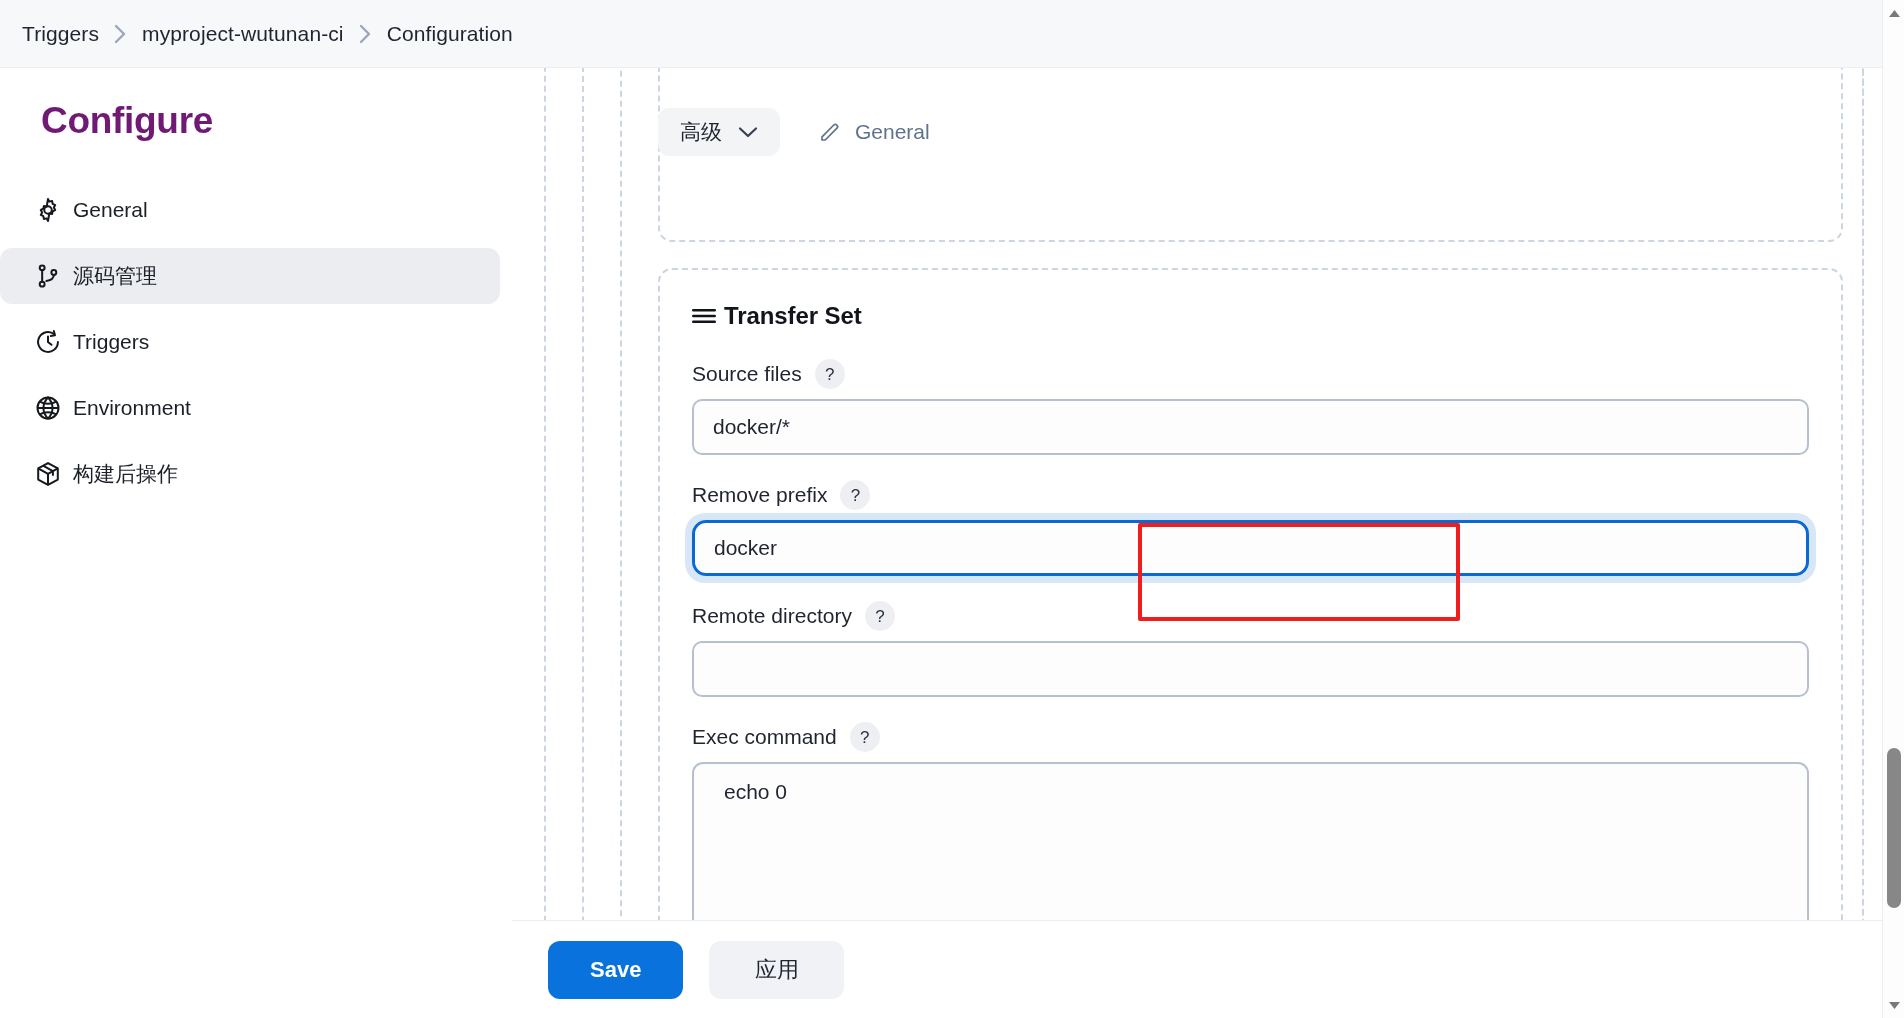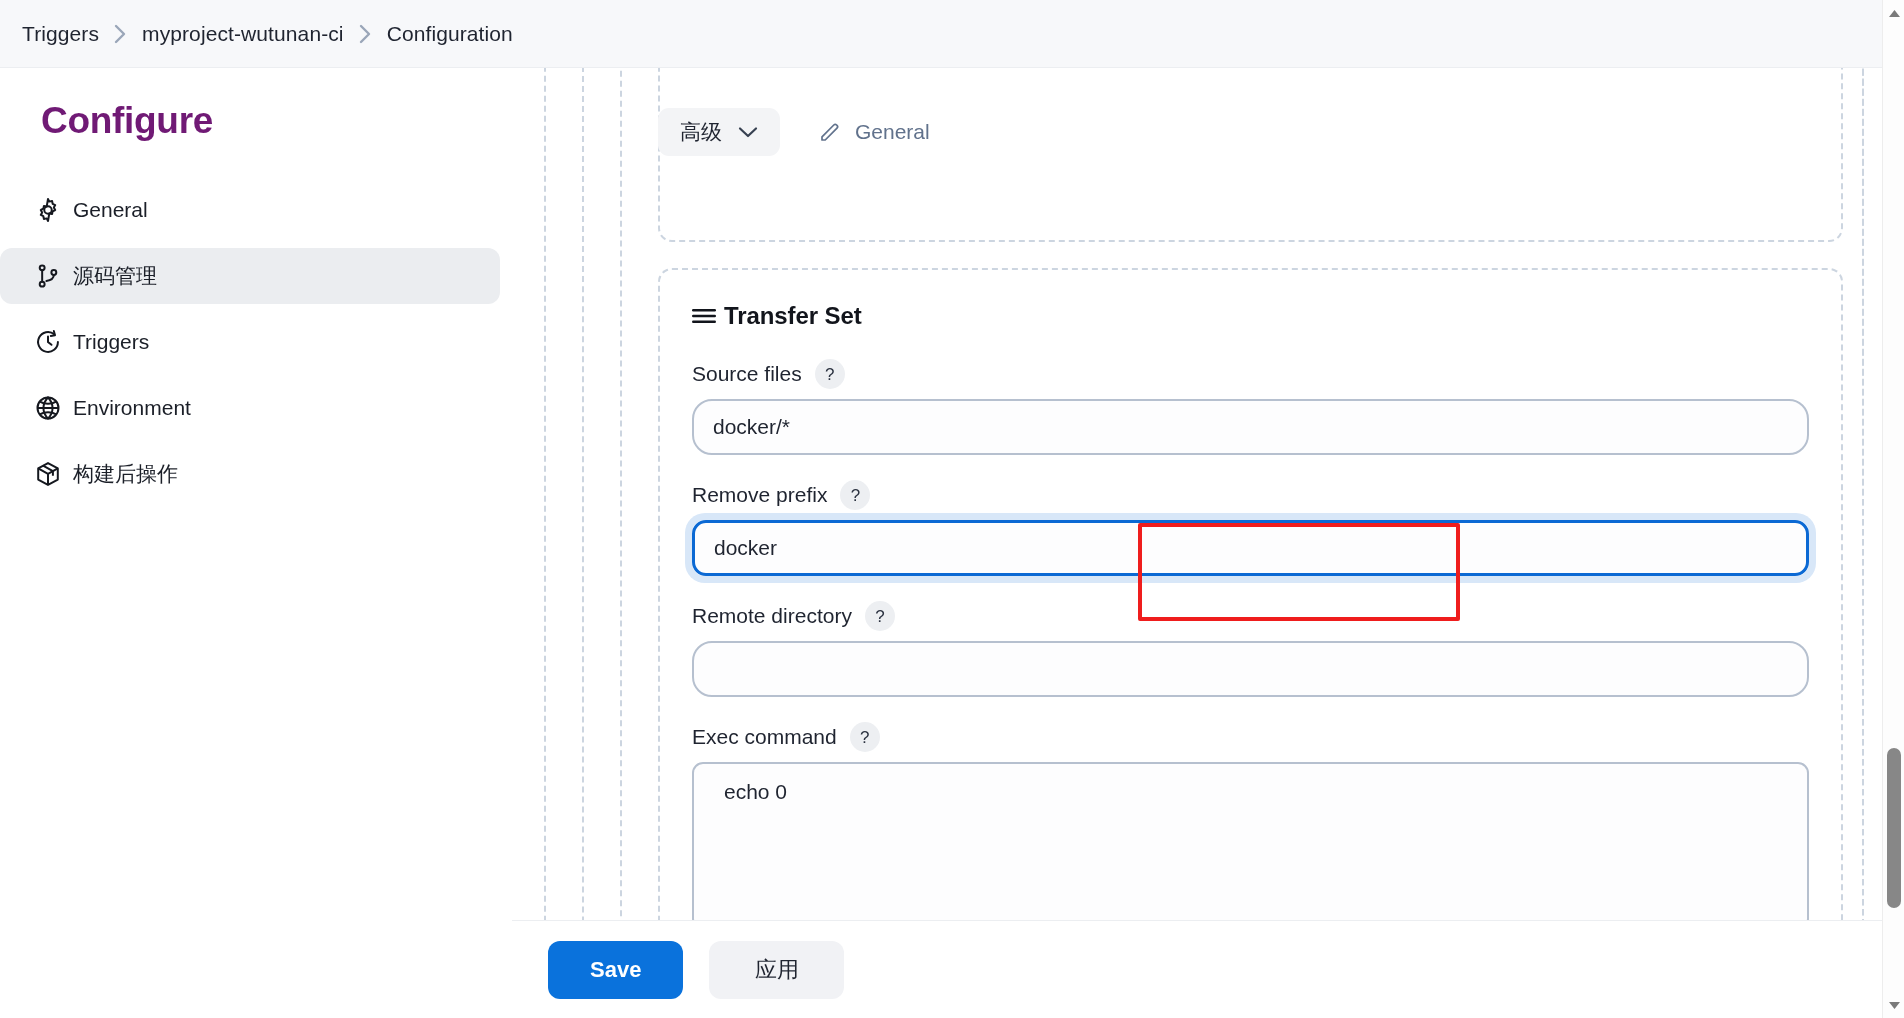--- a/index.html
+++ b/index.html
@@ -167,21 +167,21 @@
     font-size: 17px;
     display: flex; align-items: center; justify-content: center;
     cursor: pointer;
     flex: 0 0 30px;
     line-height: 1;
   }
   .text-input {
     width: 100%;
     height: 56px;
     border: 2px solid #b6c0cf;
-    border-radius: 20px;
+    border-radius: 10px;
     background: #fdfdfe;
     font-size: 21px;
     font-family: "Liberation Sans", sans-serif;
     color: #1f2430;
     padding: 0 19px;
     outline: none;
   }
   .text-input::placeholder { color: #a9b3c2; }
 
   

